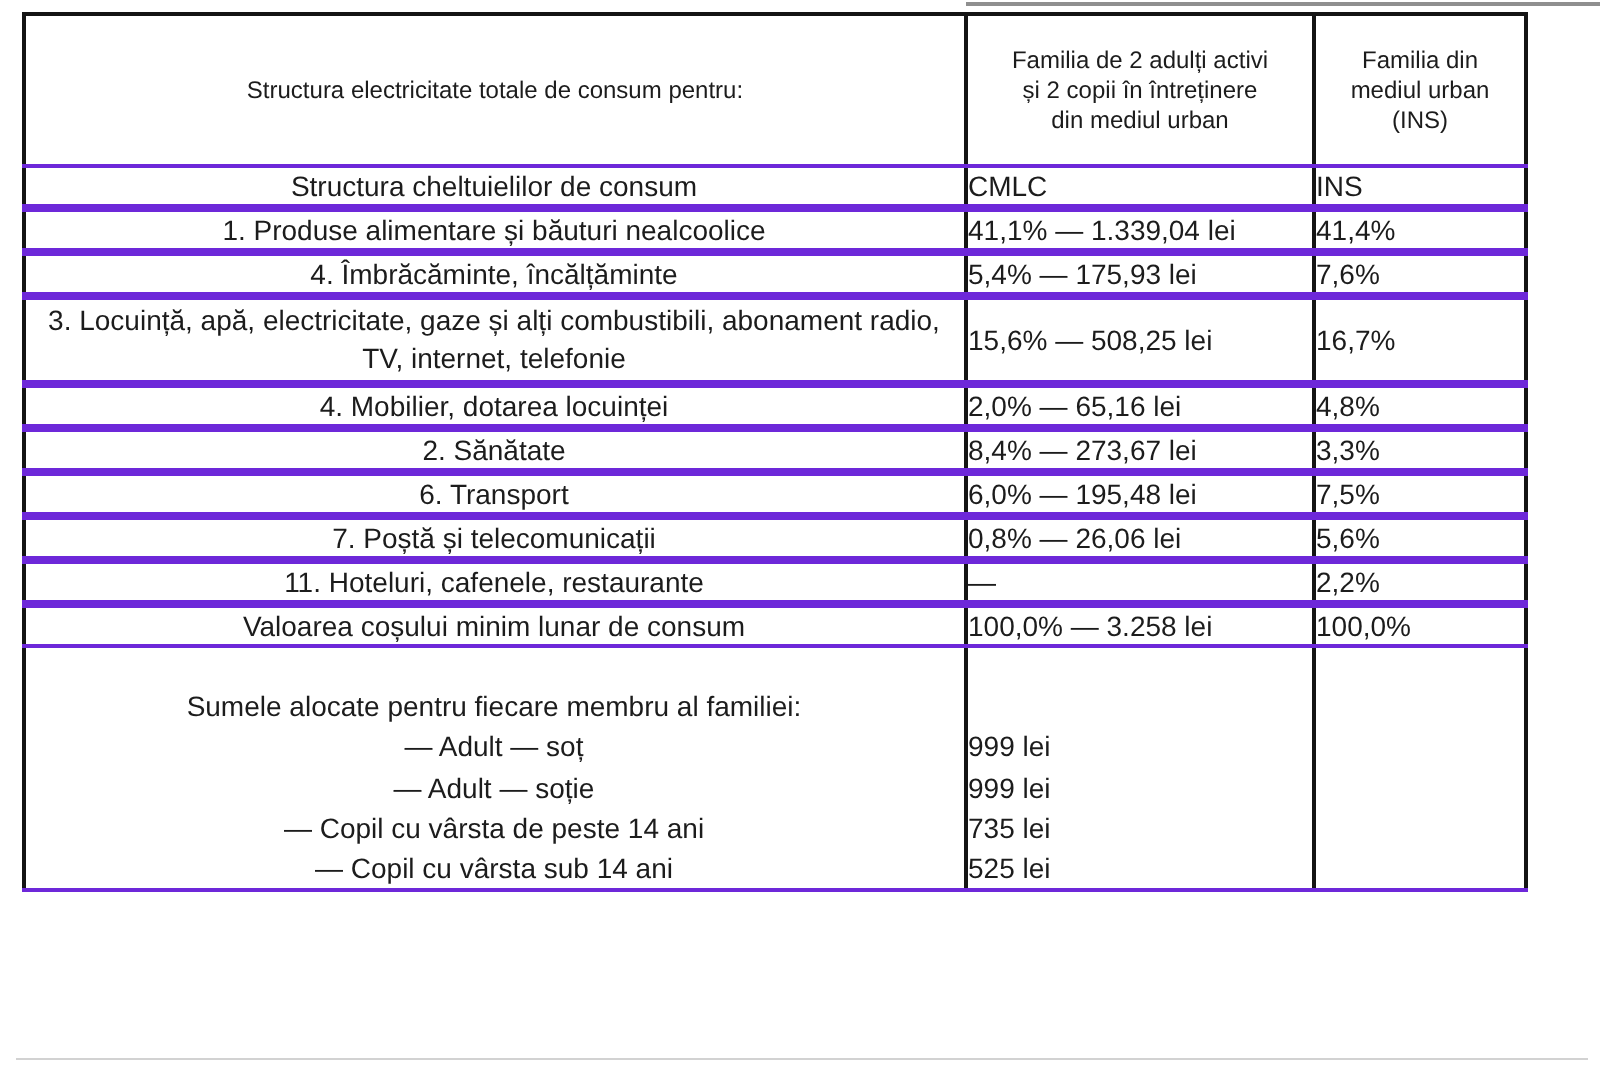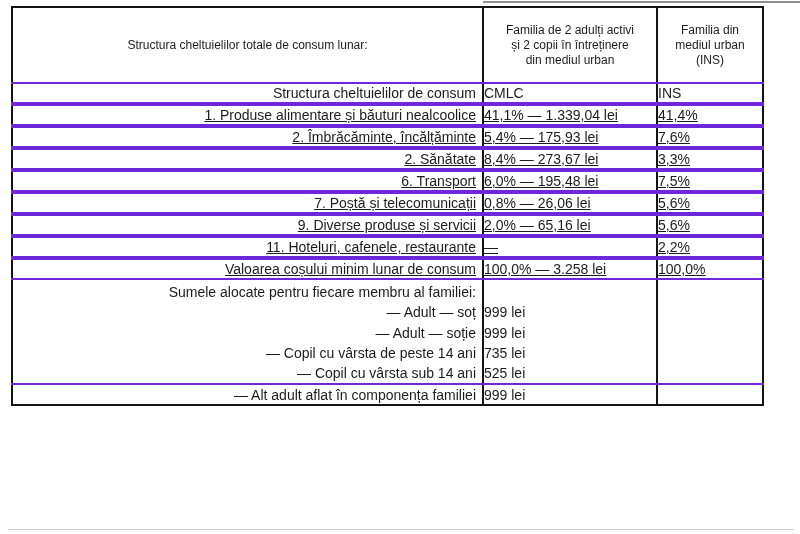--- a/index.html
+++ b/index.html
@@ -49,44 +49,44 @@
     border-right: 2px solid #141414;
     border-bottom: 4px solid #6d28d9;
     padding: 0;
     font-size: 14px;
     line-height: 18px;
     vertical-align: middle;
     overflow: hidden;
   }
   td:last-child { border-right: none; margin-top: 40px; }
   .lbl {
-    text-align: right;
+    text-align: center;
     padding-left: 5px;
     padding-right: 6px;
   }
   .val { text-align: left; }
   tr.hdr td {
     height: 74px;
     text-align: center;
     font-size: 12px;
     line-height: 15px;
     white-space: pre-line;
     border-bottom-width: 2px;
     padding-left: 4px;
     padding-right: 4px;
   }
   tr.sub td { height: 17px; }
-  tr.row td { height: 18px; text-decoration: underline; }
+  tr.row td { height: 18px; }
   tr.r42 td { height: 40px; line-height: 19px; }
   tr.total td { border-bottom-width: 2px; }
   tr.members td {
     height: 100px;
     vertical-align: top;
     border-bottom-width: 2px;
-    padding-top: 2px;
+    padding-top: 19px;
   }
   .mline {
     height: 20.3px;
     line-height: 20.3px;
     white-space: nowrap;
   }
   tr.extra td { height: 19px; border-bottom: none; }
 </style>
 </head>
 <body>
@@ -96,63 +96,68 @@
 
   <table class="tbl">
     <colgroup>
         <col class="c1">
         <col class="c2">
         <col class="c3">
       </colgroup>
 
     <tbody>
         <tr class="hdr">
-      <td class="h1">Structura cheltuielilor totale de consum lunar:</td>
+      <td class="h1">Structura electricitate totale de consum pentru:</td>
       <td class="h2">Familia de 2 adulți activi
 și 2 copii în întreținere
 din mediul urban</td>
       <td class="h2">Familia din
 mediul urban
 (INS)</td>
     </tr>
 
     <tr class="sub">
       <td class="lbl">Structura cheltuielilor de consum</td>
       <td class="val">CMLC</td>
       <td class="val">INS</td>
     </tr>
 
     <tr class="row">
       <td class="lbl">1. Produse alimentare și băuturi nealcoolice</td>
       <td class="val">41,1% — 1.339,04 lei</td>
       <td class="val">41,4%</td>
     </tr>
     <tr class="row">
-      <td class="lbl">2. Îmbrăcăminte, încălțăminte</td>
+      <td class="lbl">4. Îmbrăcăminte, încălțăminte</td>
       <td class="val">5,4% — 175,93 lei</td>
       <td class="val">7,6%</td>
+    </tr>
+    <tr class="row r42">
+      <td class="lbl">3. Locuință, apă, electricitate, gaze și alți combustibili, abonament radio, TV, internet, telefonie</td>
+      <td class="val">15,6% — 508,25 lei</td>
+      <td class="val">16,7%</td>
+    </tr>
+    <tr class="row">
+      <td class="lbl">4. Mobilier, dotarea locuinței</td>
+      <td class="val">2,0% — 65,16 lei</td>
+      <td class="val">4,8%</td>
     </tr>
     <tr class="row">
       <td class="lbl">2. Sănătate</td>
       <td class="val">8,4% — 273,67 lei</td>
       <td class="val">3,3%</td>
     </tr>
     <tr class="row">
       <td class="lbl">6. Transport</td>
       <td class="val">6,0% — 195,48 lei</td>
       <td class="val">7,5%</td>
     </tr>
     <tr class="row">
       <td class="lbl">7. Poștă și telecomunicații</td>
       <td class="val">0,8% — 26,06 lei</td>
-      <td class="val">5,6%</td>
-    </tr>
-    <tr class="row">
-      <td class="lbl">9. Diverse produse și servicii</td>
-      <td class="val">2,0% — 65,16 lei</td>
       <td class="val">5,6%</td>
     </tr>
     <tr class="row">
       <td class="lbl">11. Hoteluri, cafenele, restaurante</td>
       <td class="val">—</td>
       <td class="val">2,2%</td>
     </tr>
 
     <tr class="row total">
       <td class="lbl">Valoarea coșului minim lunar de consum</td>
@@ -171,22 +176,17 @@
       <td class="val">
         <div class="mline"></div>
         <div class="mline">999 lei</div>
         <div class="mline">999 lei</div>
         <div class="mline">735 lei</div>
         <div class="mline">525 lei</div>
       </td>
       <td class="val"></td>
     </tr>
 
-    <tr class="extra">
-      <td class="lbl">— Alt adult aflat în componența familiei</td>
-      <td class="val">999 lei</td>
-      <td class="val"></td>
-    </tr>
   </tbody>
     </table>
 
   <div class="artifact-bottom"></div>
 </div>
 
 </body></html>

